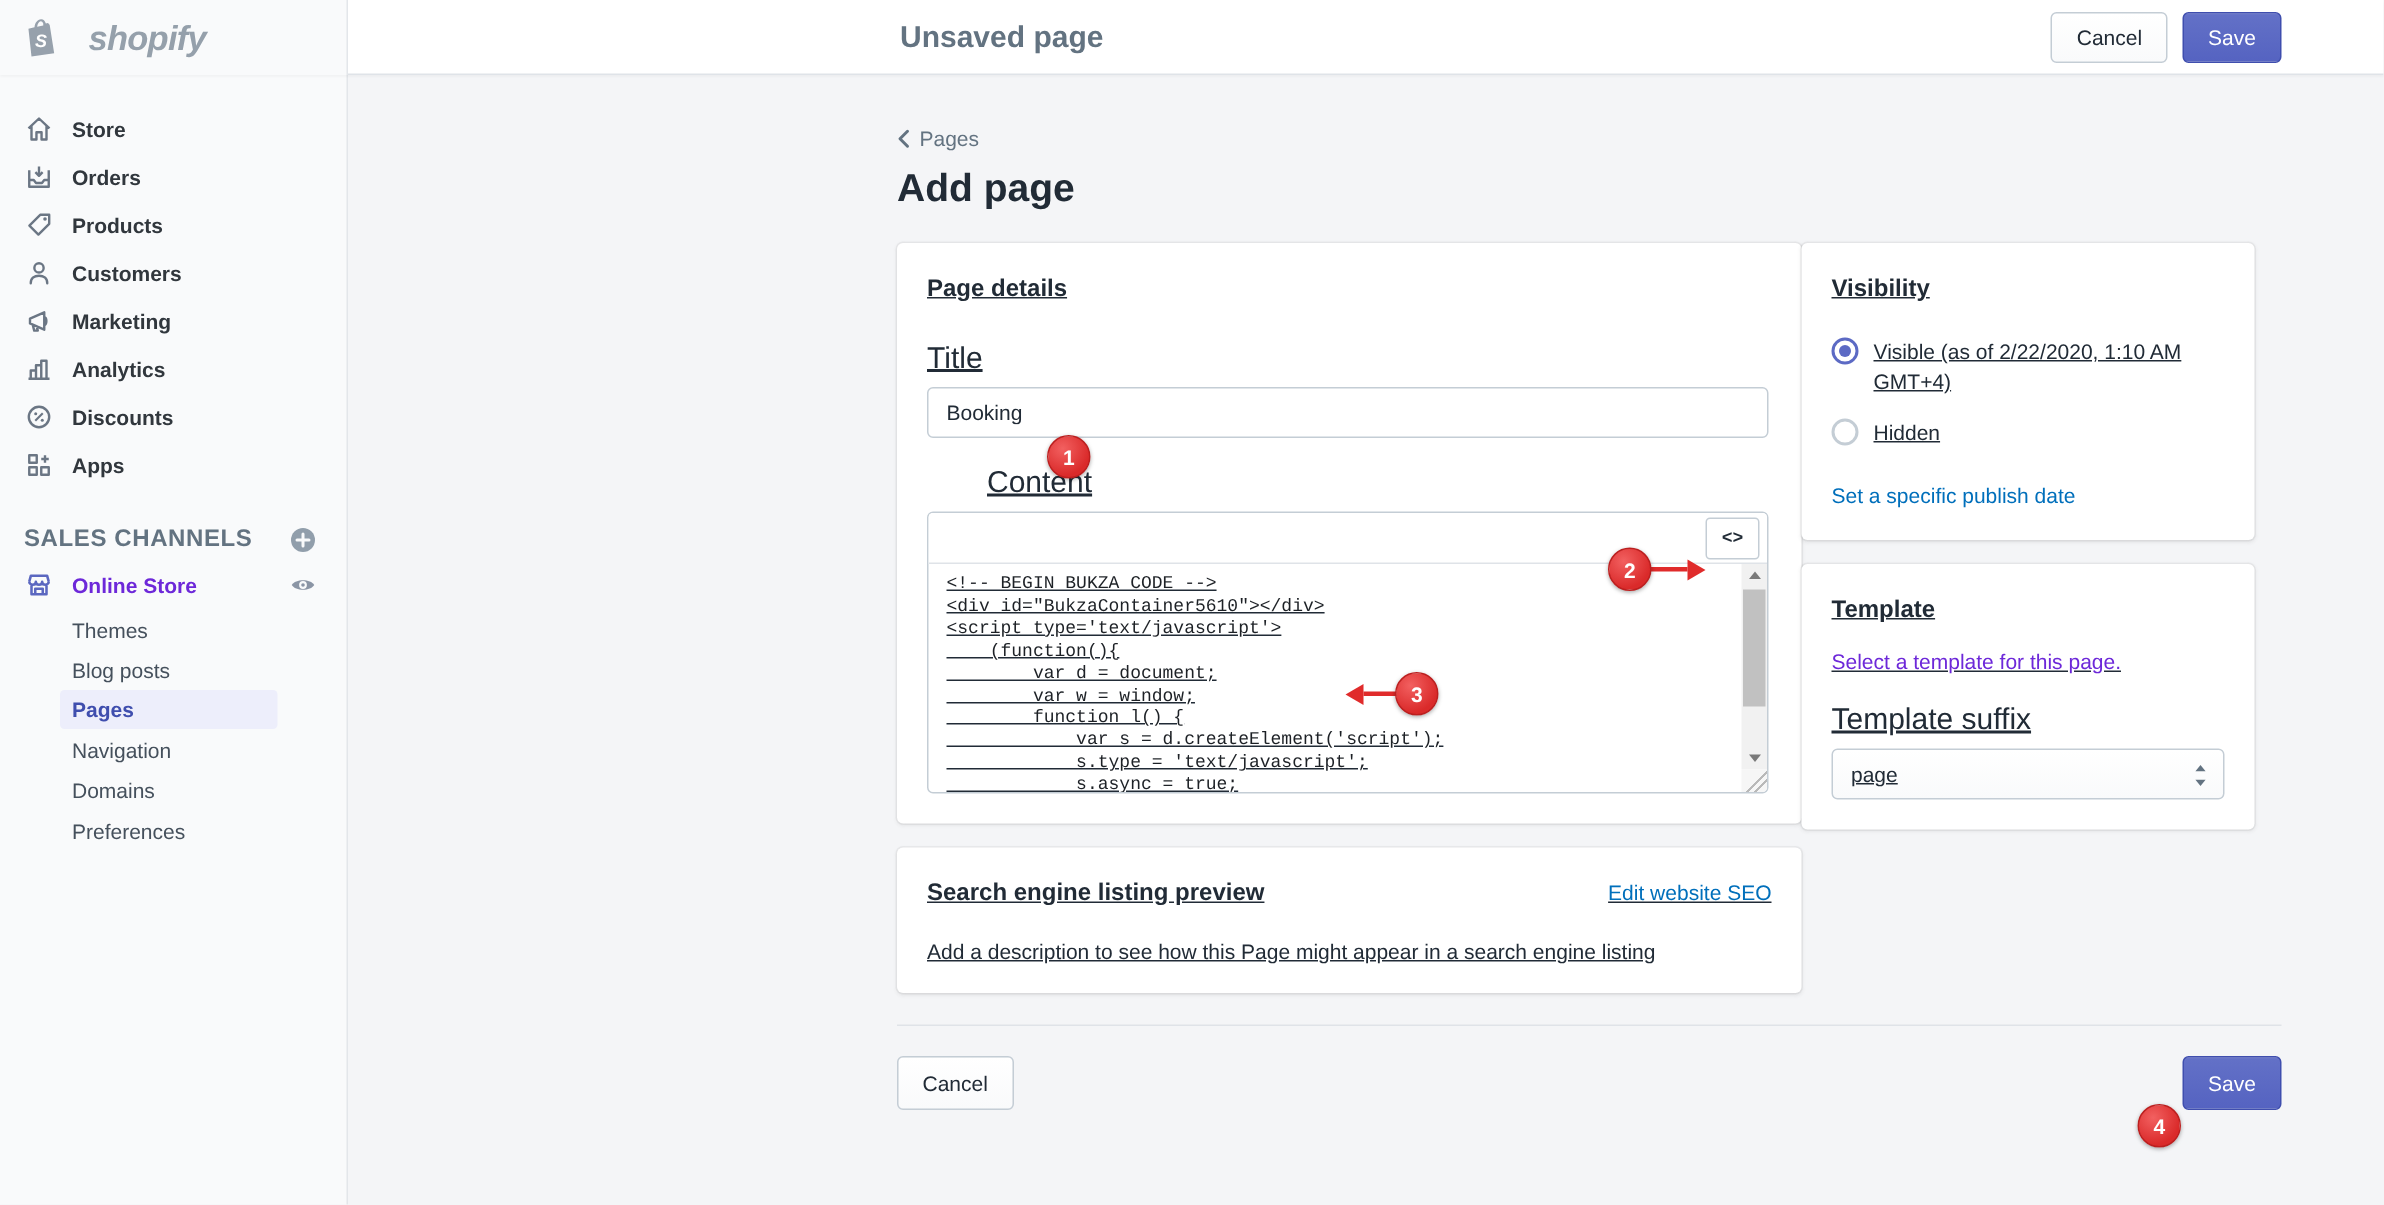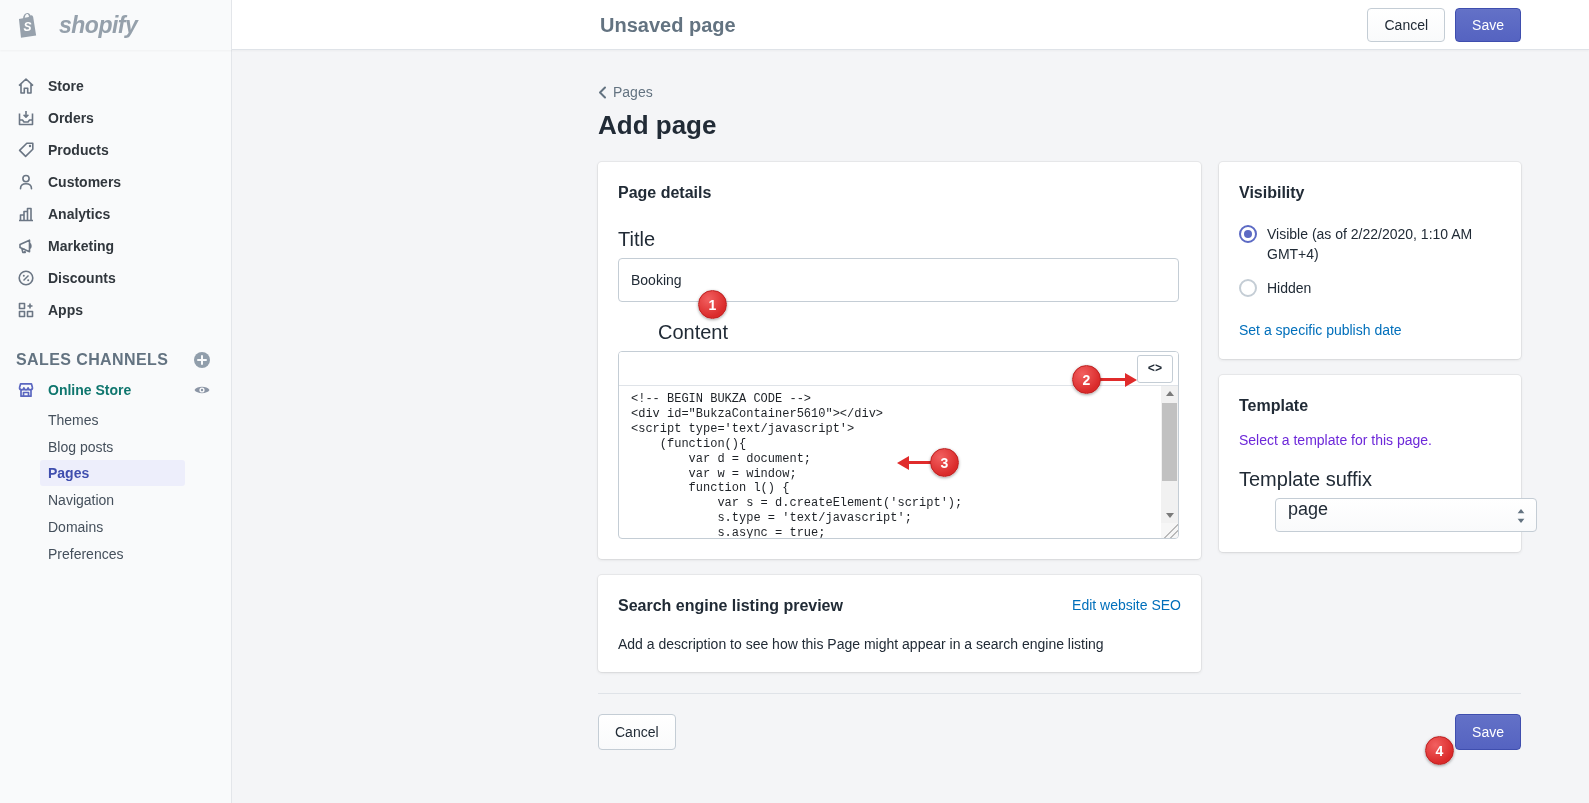--- a/index.html
+++ b/index.html
@@ -29,37 +29,37 @@
   .nav-item .icon { width:20px; height:20px; margin-right:12px; display:flex; align-items:center; justify-content:center; }
   .nav-item .lbl { font-size:14px; font-weight:bold; color:#31373d; }
   .sales-header { display:flex; align-items:center; justify-content:space-between;
                   padding:0 20px 0 16px; margin-top:20px; height:28px; }
   .sales-header span { font-size:16px; font-weight:bold; letter-spacing:.4px; color:#637381; }
   .subnav-item { display:flex; align-items:center; height:27px; padding-left:48px; font-size:14px; color:#45505c; cursor:pointer; }
   .subnav-item.active { background:#edeefb; border-radius:3px; margin:0 46px 0 40px; padding-left:8px; height:26px;
                         color:#3f4eae; font-weight:bold; }
   .store-row { display:flex; align-items:center; height:32px; padding:0 20px 0 16px; cursor:pointer; }
   .store-row .icon { width:20px; height:20px; margin-right:12px; }
-  .store-row .lbl { font-size:14px; font-weight:bold; color:#0f766e; flex:1; }
+  .store-row .lbl { font-size:14px; font-weight:bold; color:#6d28d9; flex:1; }
 
   
   .main { position:absolute; left:232px; top:50px; width:1357px; height:753px; background:#f4f5f7; overflow:hidden; }
   .container { position:relative; width:923px; margin-left:366px; }
   .breadcrumb { display:flex; align-items:center; gap:6px; margin-top:34px; color:#637381; font-size:14px; cursor:pointer; width:80px; }
   .page-title { font-size:26px; font-weight:bold; color:#212b36; margin-top:10px; }
-  .columns { display:flex; gap:18px; margin-top:21px; align-items:flex-start; }
+  .columns { display:flex; margin-top:21px; align-items:flex-start;text-decoration:underline; }
   .col-left { width:603px; }
   .col-right { width:302px; }
 
   .card { background:#fff; border-radius:4px; box-shadow:0 0 0 1px rgba(63,63,68,.06), 0 1px 3px rgba(63,63,68,.12); }
   .card-pad { padding:20px; }
   .card h2 { font-size:16px; font-weight:bold; color:#212b36; margin-top:2px; }
 
   .field-label { font-size:20px; color:#212b36; }
-  .text-input { width:561px; height:44px; border:1px solid #c4cdd5; border-radius:4px; padding:0 12px;
+  .text-input { width:561px; height:34px; border:1px solid #c4cdd5; border-radius:4px; padding:0 12px;
                 font-size:14px; color:#212b36; background:#fff; font-family:"Liberation Sans",sans-serif; }
   .mt26 { margin-top:26px; } .mt19 { margin-top:19px;margin-left:40px; } .mt7 { margin-top:7px; }
 
   .editor { width:561px; height:188px; border:1px solid #c4cdd5; border-radius:4px; background:#fff; overflow:hidden; }
   .editor-toolbar { height:34px; border-bottom:1px solid #dfe3e8; position:relative; background:#fff; }
   .code-btn { position:absolute; right:5px; top:3px; width:36px; height:28px; border:1px solid #c4cdd5; border-radius:3px;
               background:#fff; font-family:"Liberation Mono",monospace; font-size:12px; font-weight:bold; color:#212b36;
               display:flex; align-items:center; justify-content:center; cursor:pointer; }
   .editor-body { position:relative; height:152px; }
   .code-pre { font-family:"Liberation Mono","DejaVu Sans Mono",monospace; font-size:12px; line-height:14.9px;
@@ -85,22 +85,22 @@
   
   .radio-row { display:flex; margin-top:22px; cursor:pointer; }
   .radio-row + .radio-row { margin-top:14px; }
   .radio { flex:0 0 18px; width:18px; height:18px; border-radius:50%; border:2px solid #c4cdd5; background:#fff; position:relative; margin-top:1px; }
   .radio.checked { border-color:#5c6ac4; }
   .radio.checked::after { content:""; position:absolute; left:3px; top:3px; width:8px; height:8px; border-radius:50%; background:#5c6ac4; }
   .radio-label { margin-left:10px; font-size:14px; color:#212b36; line-height:20px; width:230px; }
   .vis-link { display:inline-block; margin-top:24px; }
   .tpl-desc { margin-top:17px; font-size:14px; color:#6d28d9; }
   .select-box { margin-top:7px; width:262px; height:34px; border:1px solid #c4cdd5; border-radius:4px;
-                background:linear-gradient(to bottom,#ffffff,#f9fafb); display:flex; align-items:flex-start;
-                padding:0 12px; font-size:18px; color:#212b36; cursor:pointer; position:relative;margin-left:36px; }
+                background:linear-gradient(to bottom,#ffffff,#f9fafb); display:flex; align-items:center;
+                padding:0 12px; font-size:14px; color:#212b36; cursor:pointer; position:relative; }
   .select-caret { position:absolute; right:10px; top:8px; }
 
   
   .badge { position:absolute; width:29px; height:29px; border-radius:50%;
            background:radial-gradient(circle at 35% 30%, #f26060, #da2a2a 70%);
            border:1px solid #bb1f1f; color:#fff; font-size:14px; font-weight:bold;
            display:flex; align-items:center; justify-content:center; z-index:6; box-shadow:0 1px 3px rgba(0,0,0,.35); }
   .arrow-line { position:absolute; height:3px; background:#e02b2b; z-index:5; }
   .ah-right { position:absolute; width:0; height:0; border-top:7px solid transparent; border-bottom:7px solid transparent;
               border-left:12px solid #e02b2b; z-index:5; }
@@ -163,33 +163,33 @@
           <circle cx="10" cy="6.6" r="3.1" fill="none" stroke="#6b7684" stroke-width="1.6"></circle>
           <path d="M4.5 16.8 C4.5 13.4 7 11.8 10 11.8 C13 11.8 15.5 13.4 15.5 16.8" fill="none" stroke="#6b7684" stroke-width="1.6" stroke-linecap="round"></path>
         </svg>
     </span>
       <span class="lbl">Customers</span>
   </div>
 
   <div class="nav-item">
     <span class="icon">
       <svg class="icn" width="20" height="20" viewBox="0 0 20 20">
+          <path d="M4 8.4 L13.5 4.2 V15.8 L4 11.6 Z M13.5 7.2 C15.4 7.7 15.4 12.3 13.5 12.8 M5.8 12.4 L6.8 16.4 H9.2 L8.2 12.9" fill="none" stroke="#6b7684" stroke-width="1.6" stroke-linejoin="round"></path>
+        </svg>
+    </span>
+      <span class="lbl">Marketing</span>
+  </div>
+
+  <div class="nav-item">
+    <span class="icon">
+      <svg class="icn" width="20" height="20" viewBox="0 0 20 20">
           <path d="M3 16.5 H17 M4.5 16.5 V11 H8 V16.5 M8 16.5 V7.5 H11.5 V16.5 M11.5 16.5 V4.5 H15 V16.5" fill="none" stroke="#6b7684" stroke-width="1.6" stroke-linejoin="round"></path>
         </svg>
     </span>
       <span class="lbl">Analytics</span>
-  </div>
-
-  <div class="nav-item">
-    <span class="icon">
-      <svg class="icn" width="20" height="20" viewBox="0 0 20 20">
-          <path d="M4 8.4 L13.5 4.2 V15.8 L4 11.6 Z M13.5 7.2 C15.4 7.7 15.4 12.3 13.5 12.8 M5.8 12.4 L6.8 16.4 H9.2 L8.2 12.9" fill="none" stroke="#6b7684" stroke-width="1.6" stroke-linejoin="round"></path>
-        </svg>
-    </span>
-      <span class="lbl">Marketing</span>
   </div>
 
   <div class="nav-item">
     <span class="icon">
       <svg class="icn" width="20" height="20" viewBox="0 0 20 20">
           <circle cx="10" cy="10" r="6.8" fill="none" stroke="#6b7684" stroke-width="1.6"></circle>
           <path d="M7.5 12.5 L12.5 7.5" stroke="#6b7684" stroke-width="1.4"></path>
           <circle cx="7.8" cy="7.8" r="1" fill="#6b7684"></circle>
           <circle cx="12.2" cy="12.2" r="1" fill="#6b7684"></circle>
         </svg>

